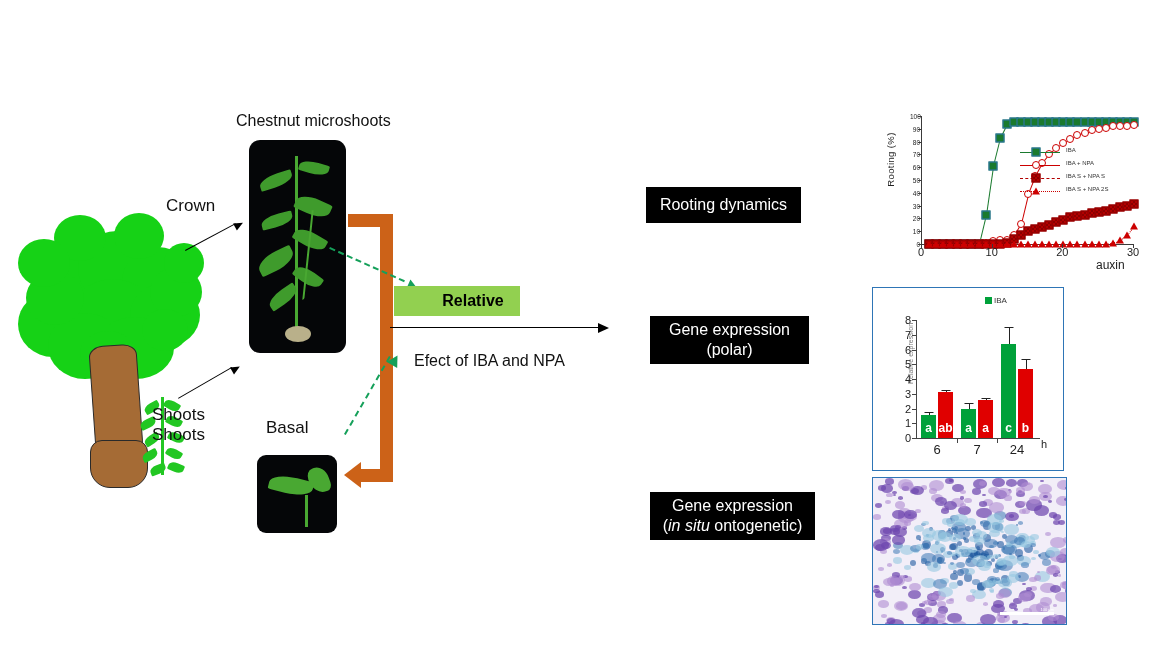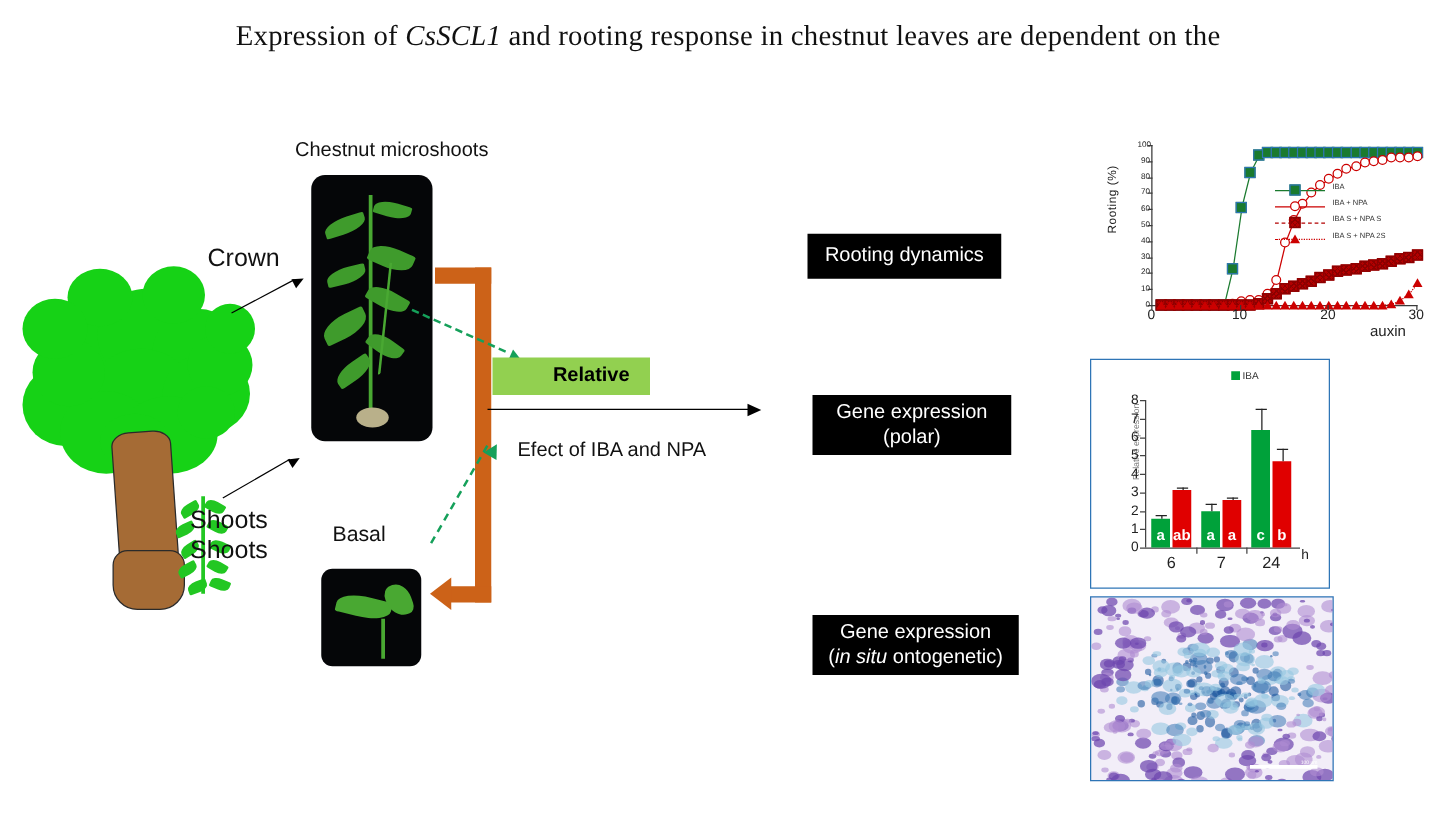--- a/index.html
+++ b/index.html
@@ -29,21 +29,21 @@
   #trunk-taper{
     position:absolute;left:72px;top:255px;width:56px;height:46px;
     background:#a56b35;border:1.5px solid #2a2a2a;border-radius:12px 12px 20px 20px;
   }
   #canopy{position:absolute;left:0;top:28px;width:190px;height:175px;}
   
   #sprig{position:absolute;left:120px;top:212px;width:52px;height:78px;}
   #sprig .stem{position:absolute;left:23px;top:0;width:3px;height:78px;background:#22c722;}
   #sprig .lf{position:absolute;width:16px;height:9px;background:#22c722;border-radius:50% 10% 50% 10%;}
 
-  .lbl{position:absolute;font-size:20px;color:#111;line-height:1.18;}
+  .lbl{position:absolute;font-size:17px;color:#111;line-height:1.18;}
 
   
   .arrowline{position:absolute;height:0;border-top:1.6px solid #000;transform-origin:0 0;}
   .arrowhead{position:absolute;width:0;height:0;border-left:9px solid #000;
              border-top:4.5px solid transparent;border-bottom:4.5px solid transparent;
              transform-origin:0 50%;}
 
   
   .photo{position:absolute;background:#050608;overflow:hidden;}
   #microshoot{left:249px;top:140px;width:97px;height:213px;border-radius:11px;}
@@ -140,23 +140,20 @@
   #micro{left:872px;top:477px;width:193px;height:146px;border:1.3px solid #2e75b6;
          overflow:hidden;background:#f2eef8;}
   .blob{position:absolute;border-radius:50%;}
   #scalebar{position:absolute;right:12px;bottom:9px;width:54px;height:3px;background:#fff;}
   #scaletxt{position:absolute;right:12px;bottom:12px;font-size:4px;color:#fff;}
 </style>
 </head>
 <body>
 
 <div class="abs" id="title">
-  <div>
-    <span>Expression of </span><span class="ital">CsSCL1</span><span> and rooting response in chestnut leaves are dependent on the</span>
-  </div>
 </div>
 
 <div class="abs" id="tree-group">
   <div id="canopy">
       <div class="leafblob" style="left: 18px; top: 42px; width: 80px; height: 78px; background: rgb(22, 210, 22);"></div>
       <div class="leafblob" style="left: 60px; top: 18px; width: 78px; height: 74px; background: rgb(22, 210, 22);"></div>
       <div class="leafblob" style="left: 104px; top: 34px; width: 72px; height: 70px; background: rgb(22, 210, 22);"></div>
       <div class="leafblob" style="left: 0px; top: 78px; width: 70px; height: 66px; background: rgb(22, 210, 22);"></div>
       <div class="leafblob" style="left: 52px; top: 66px; width: 86px; height: 80px; background: rgb(22, 210, 22);"></div>
       <div class="leafblob" style="left: 112px; top: 70px; width: 70px; height: 64px; background: rgb(22, 210, 22);"></div>

